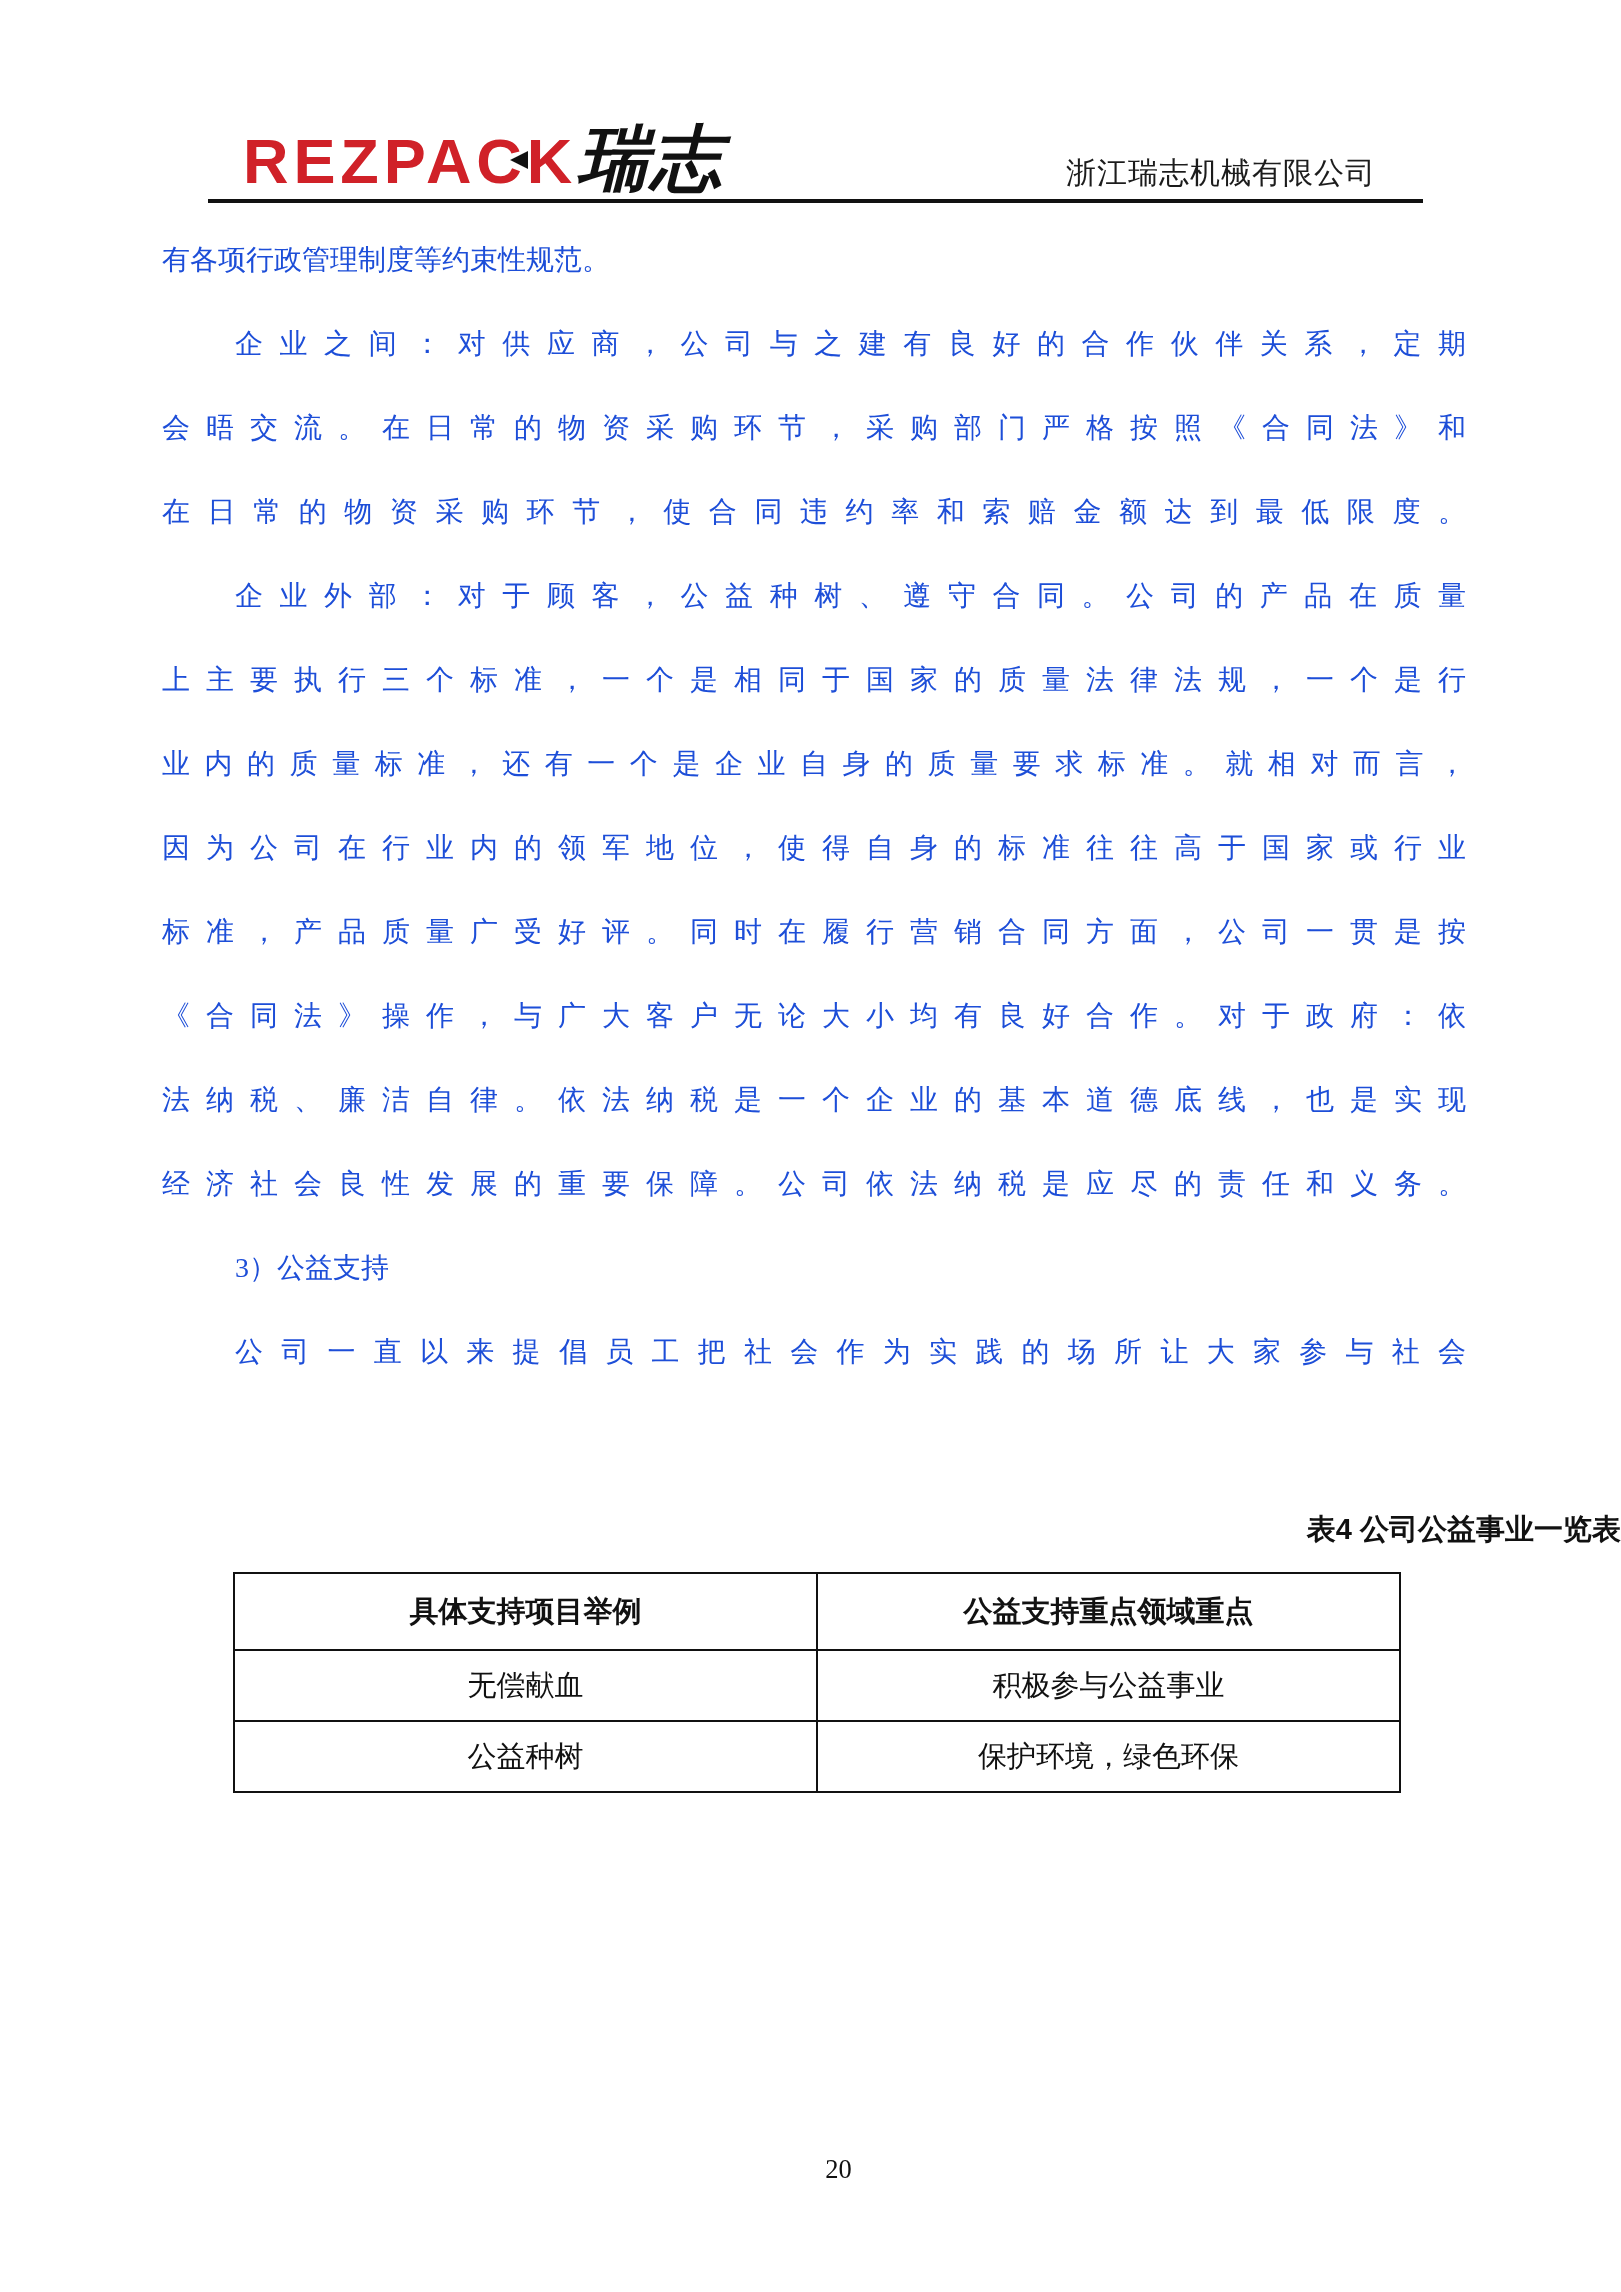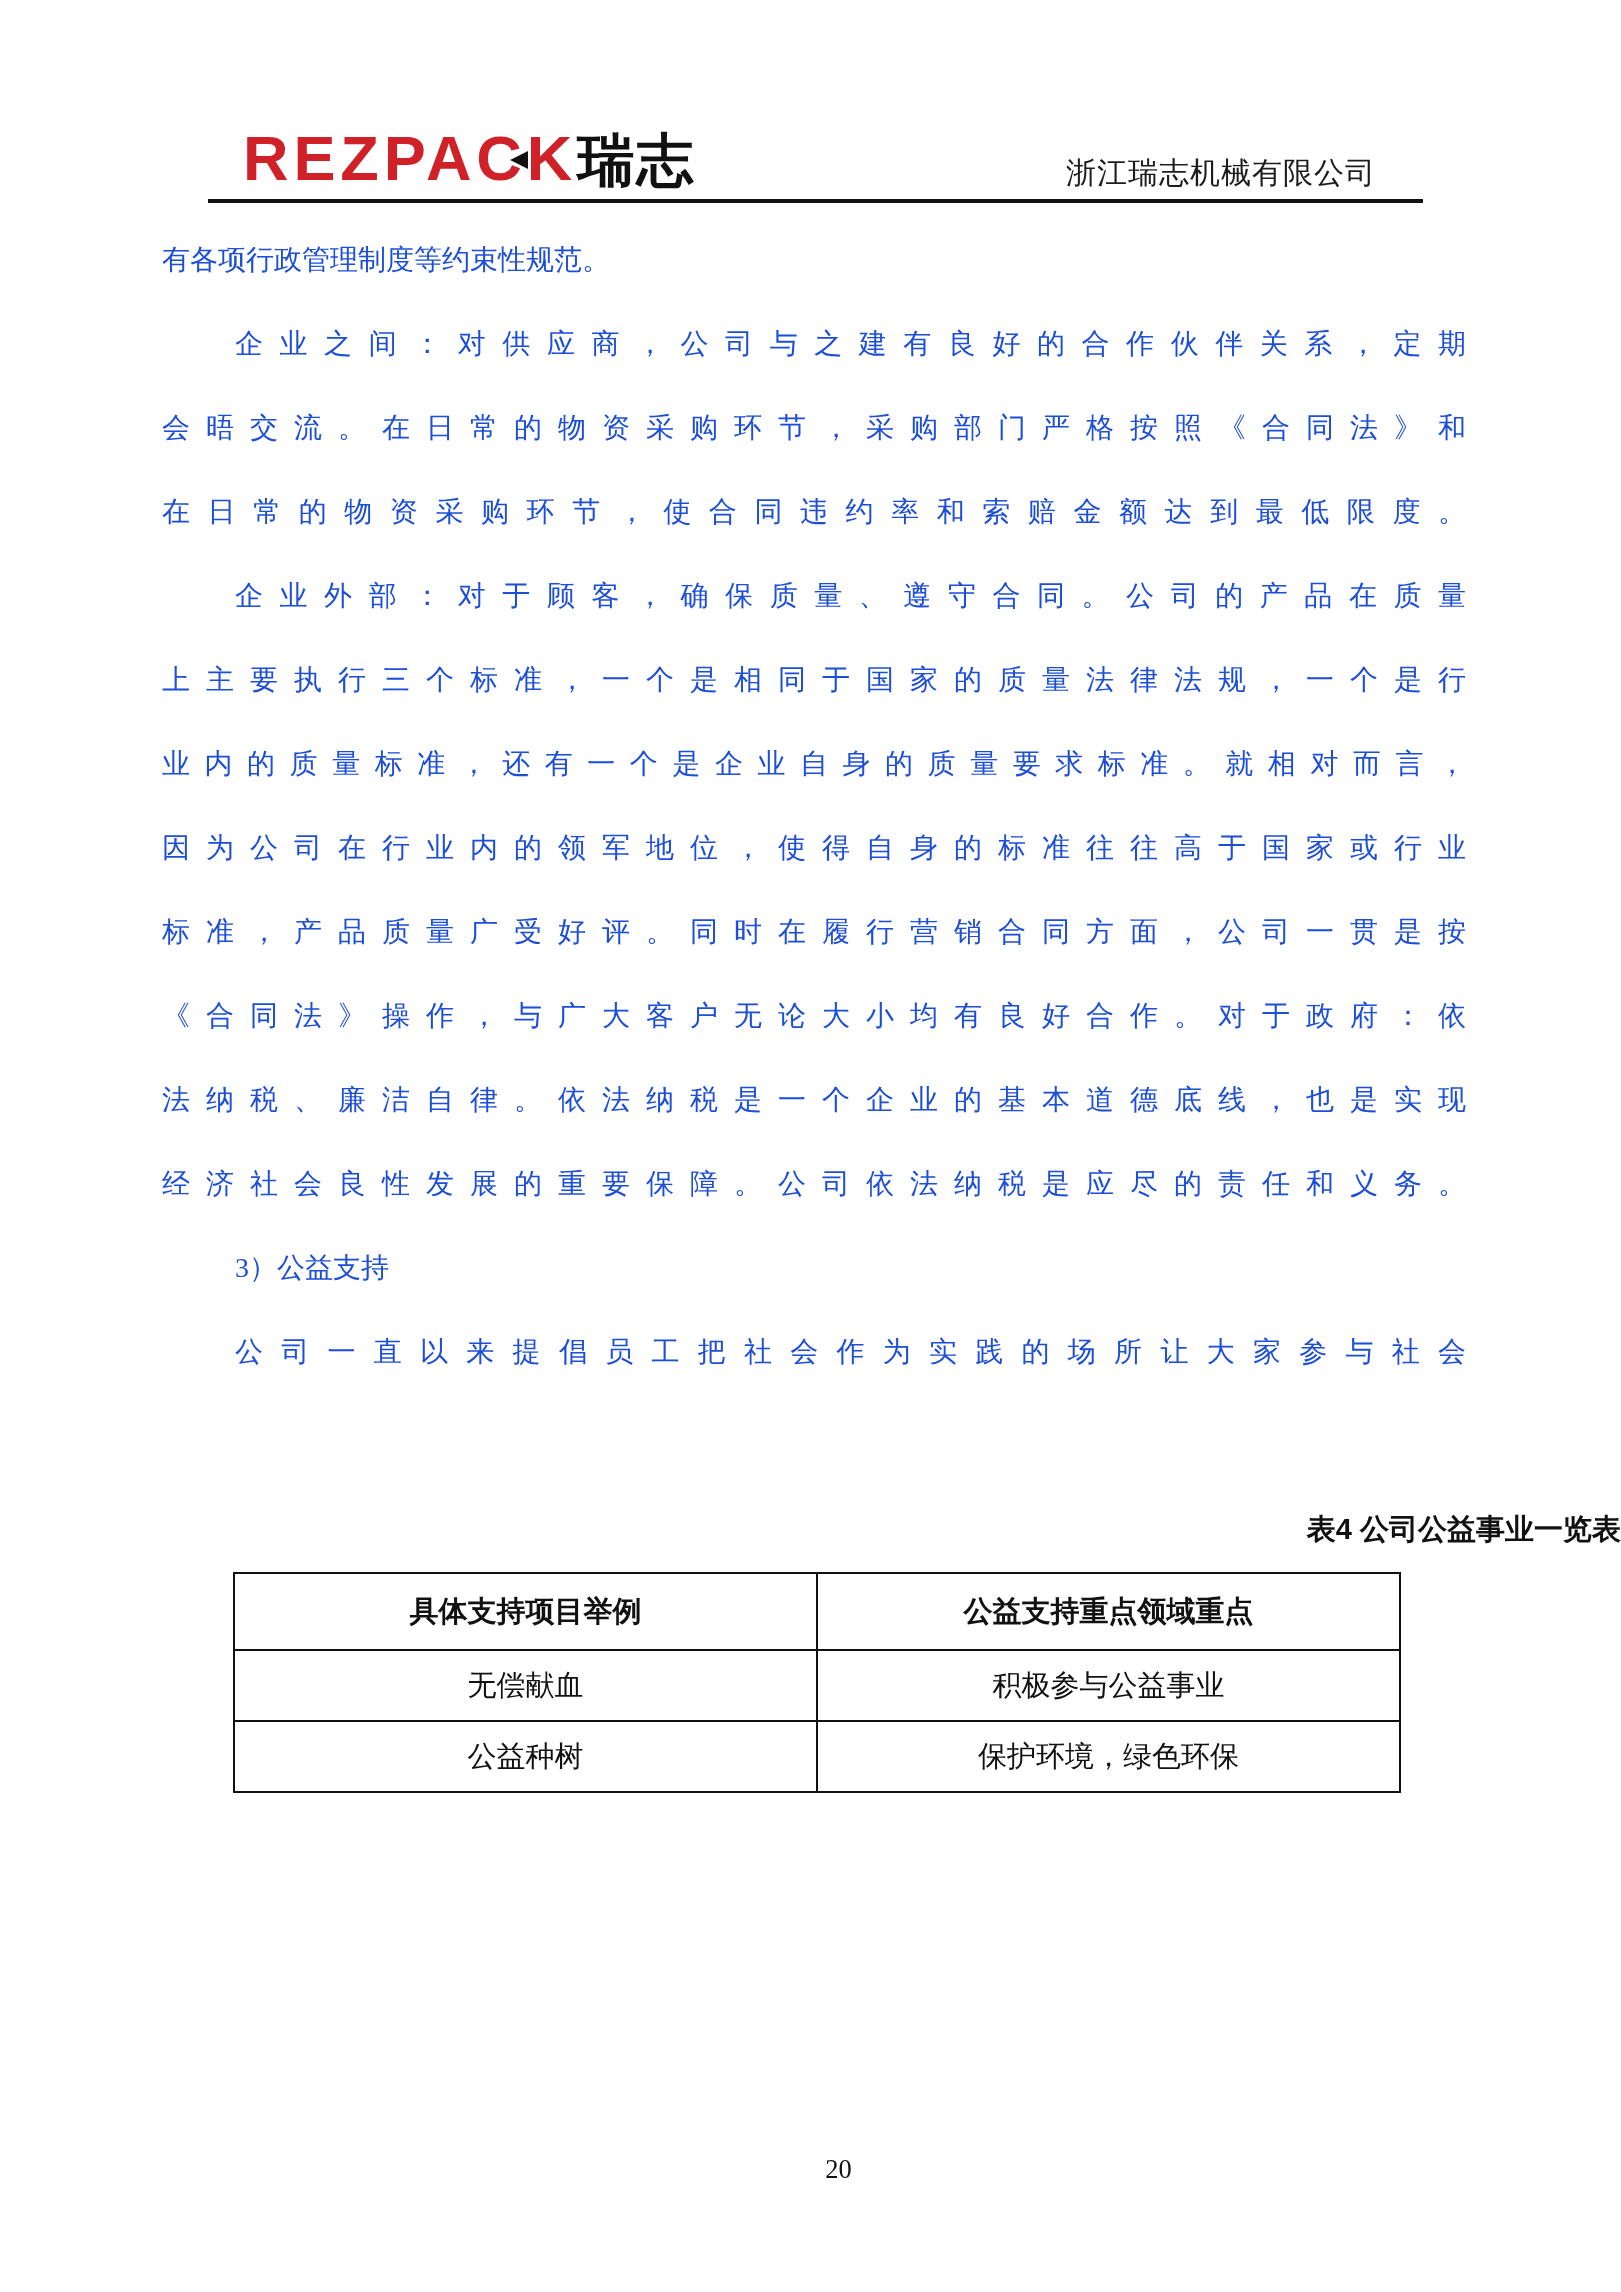--- a/index.html
+++ b/index.html
@@ -24,23 +24,24 @@
     font-family: "Liberation Sans", "DejaVu Sans", sans-serif;
     font-weight: bold;
     line-height: 71px;
   }
   .logo-latin {
     font-size: 63px;
     letter-spacing: 4.9px;
     font-style: normal;
   }
   .logo-cjk {
-    font-size: 57px;
+    font-size: 71px;
     color: #111111;
     letter-spacing: 2px;
+    font-style: italic;
   }
   .logo-tri {
     position: absolute;
     left: 267px;
     top: 23.5px;
     font-size: 23.5px;
     color: #111111;
     line-height: 1;
   }
   .company-name {
@@ -143,21 +144,21 @@
     </div>
     <div class="company-name">浙江瑞志机械有限公司</div>
     <div class="header-rule"></div>
   </div>
 
   <div class="body-text">
     <div class="line">有各项行政管理制度等约束性规范。</div>
     <div class="line indent just">企业之间：对供应商，公司与之建有良好的合作伙伴关系，定期</div>
     <div class="line just">会晤交流。在日常的物资采购环节，采购部门严格按照《合同法》和</div>
     <div class="line just">在日常的物资采购环节，使合同违约率和索赔金额达到最低限度。</div>
-    <div class="line indent just">企业外部：对于顾客，确保质量、遵守合同。公司的产品在质量</div>
+    <div class="line indent just">企业外部：对于顾客，公益种树、遵守合同。公司的产品在质量</div>
     <div class="line just">上主要执行三个标准，一个是相同于国家的质量法律法规，一个是行</div>
     <div class="line just">业内的质量标准，还有一个是企业自身的质量要求标准。就相对而言，</div>
     <div class="line just">因为公司在行业内的领军地位，使得自身的标准往往高于国家或行业</div>
     <div class="line just">标准，产品质量广受好评。同时在履行营销合同方面，公司一贯是按</div>
     <div class="line just">《合同法》操作，与广大客户无论大小均有良好合作。对于政府：依</div>
     <div class="line just">法纳税、廉洁自律。依法纳税是一个企业的基本道德底线，也是实现</div>
     <div class="line just">经济社会良性发展的重要保障。公司依法纳税是应尽的责任和义务。</div>
     <div class="line indent">3）公益支持</div>
     <div class="line indent just">公司一直以来提倡员工把社会作为实践的场所让大家参与社会</div>
   </div>

